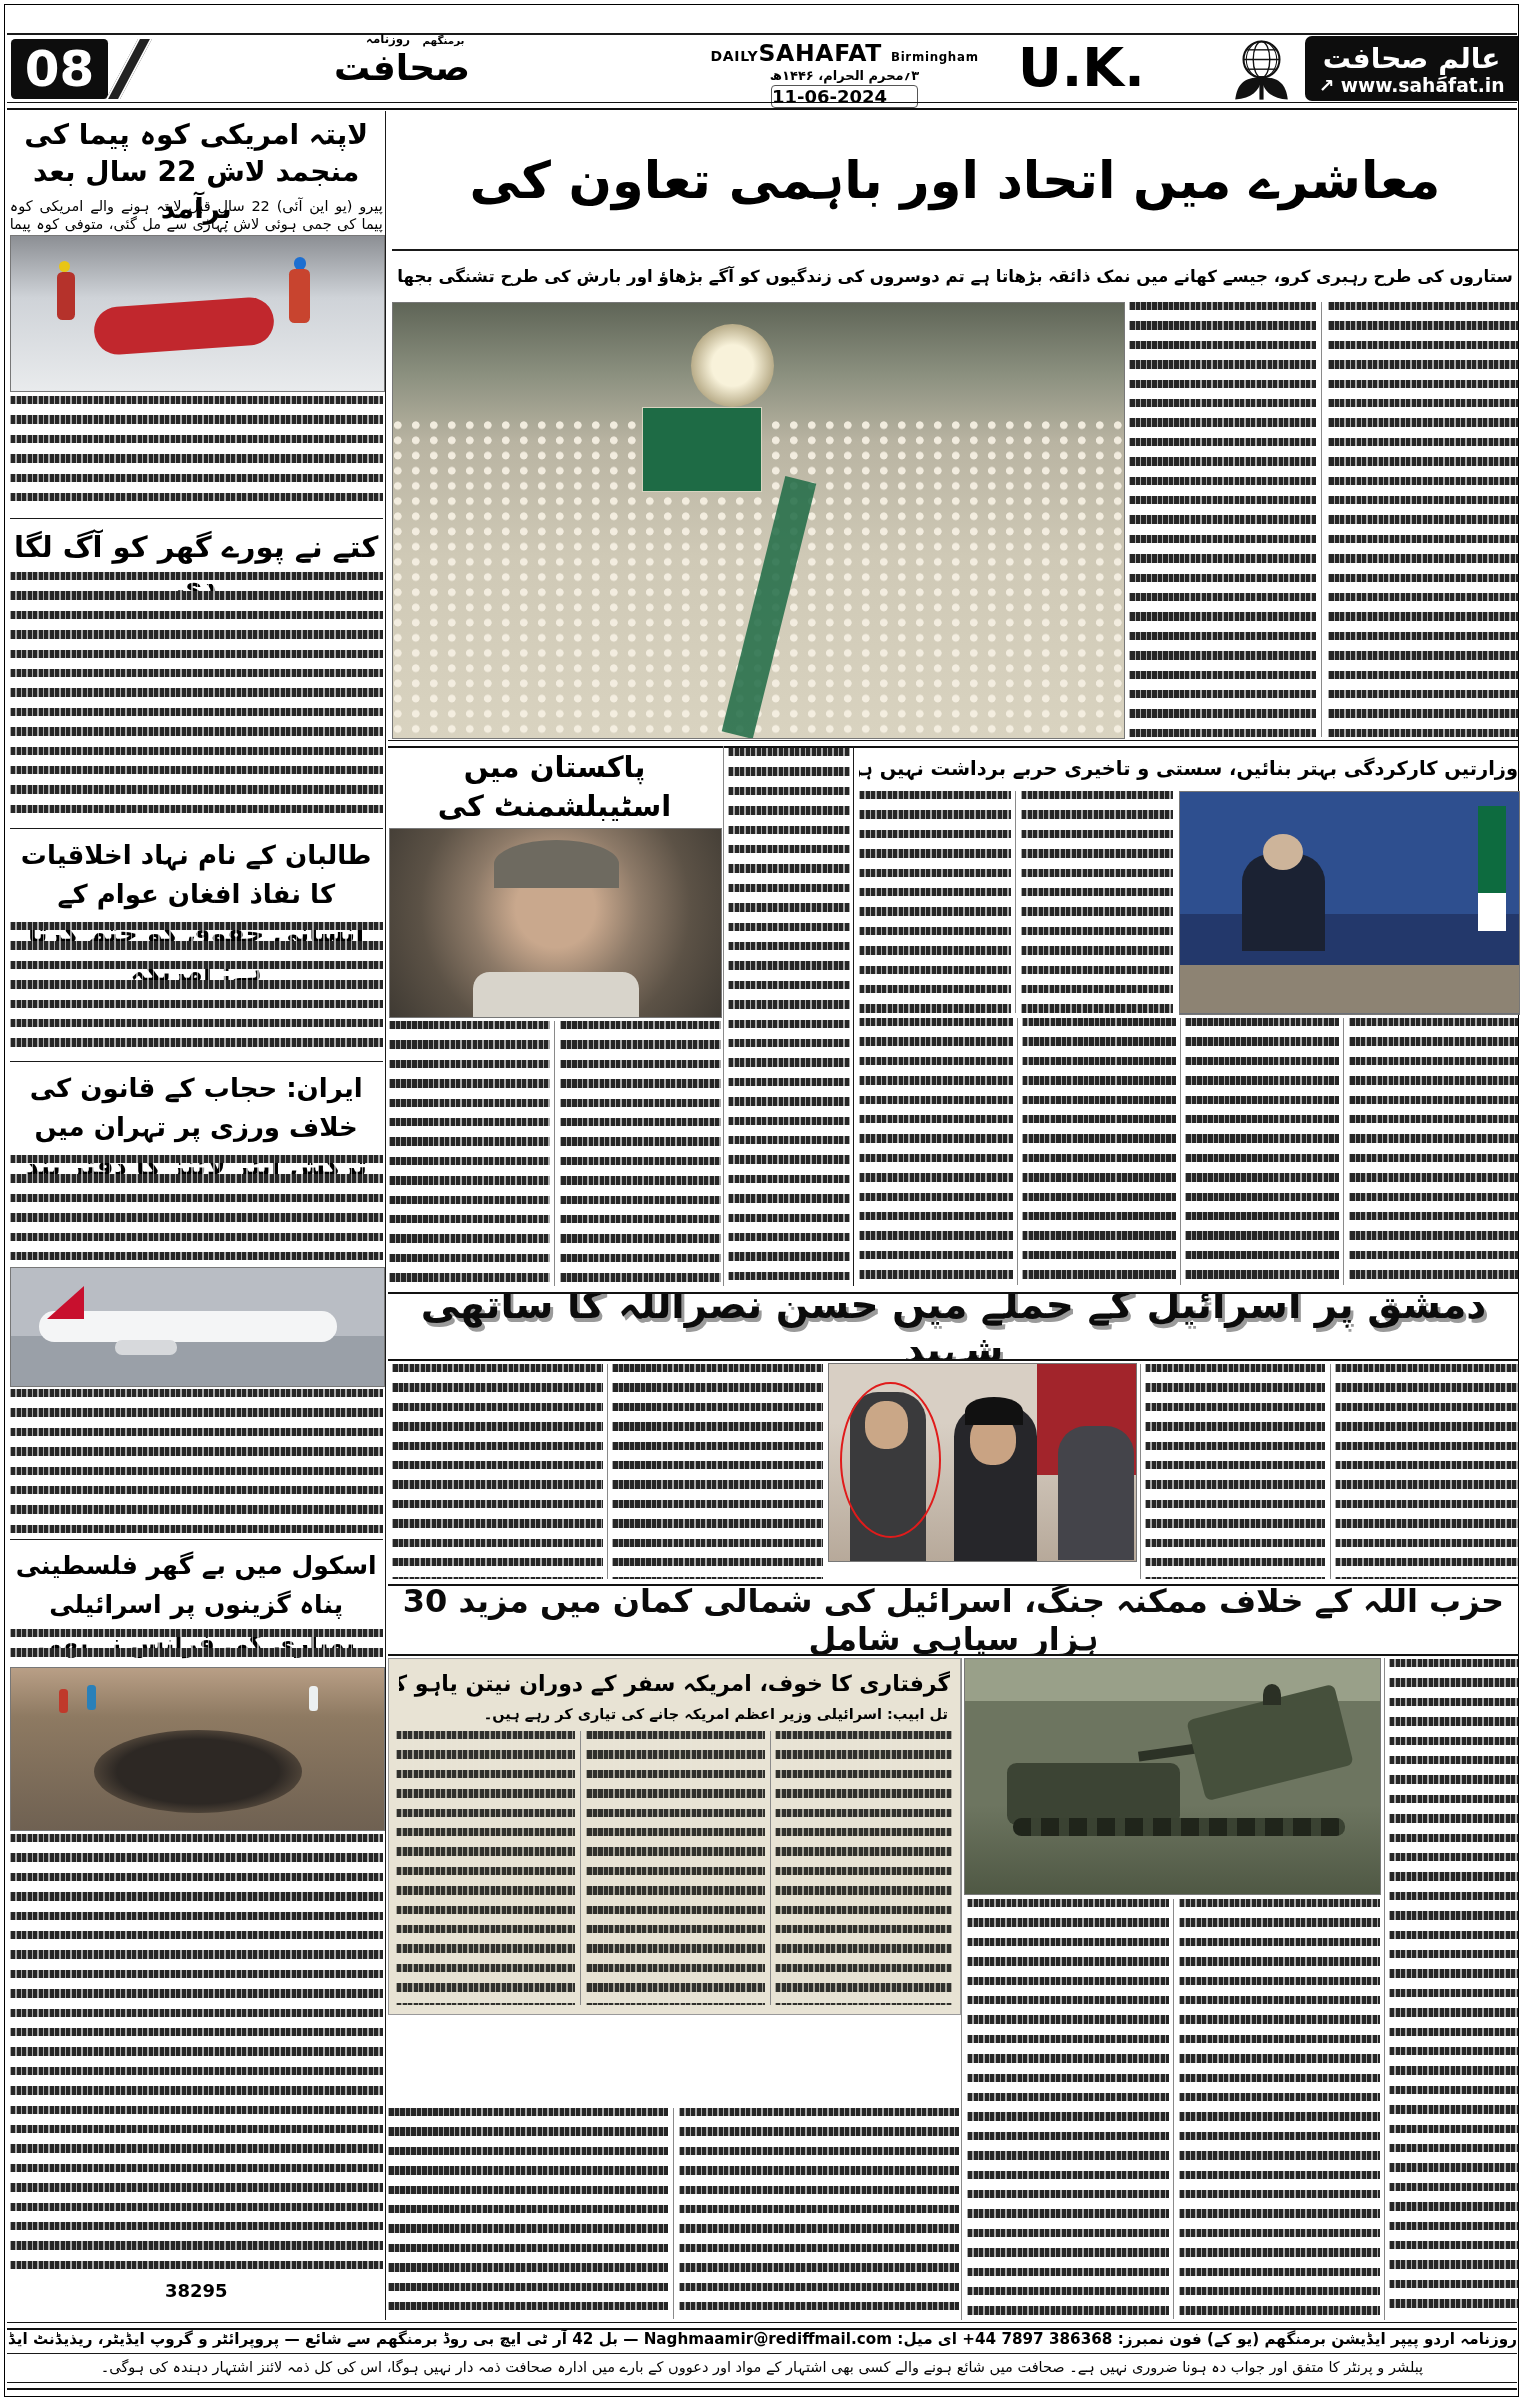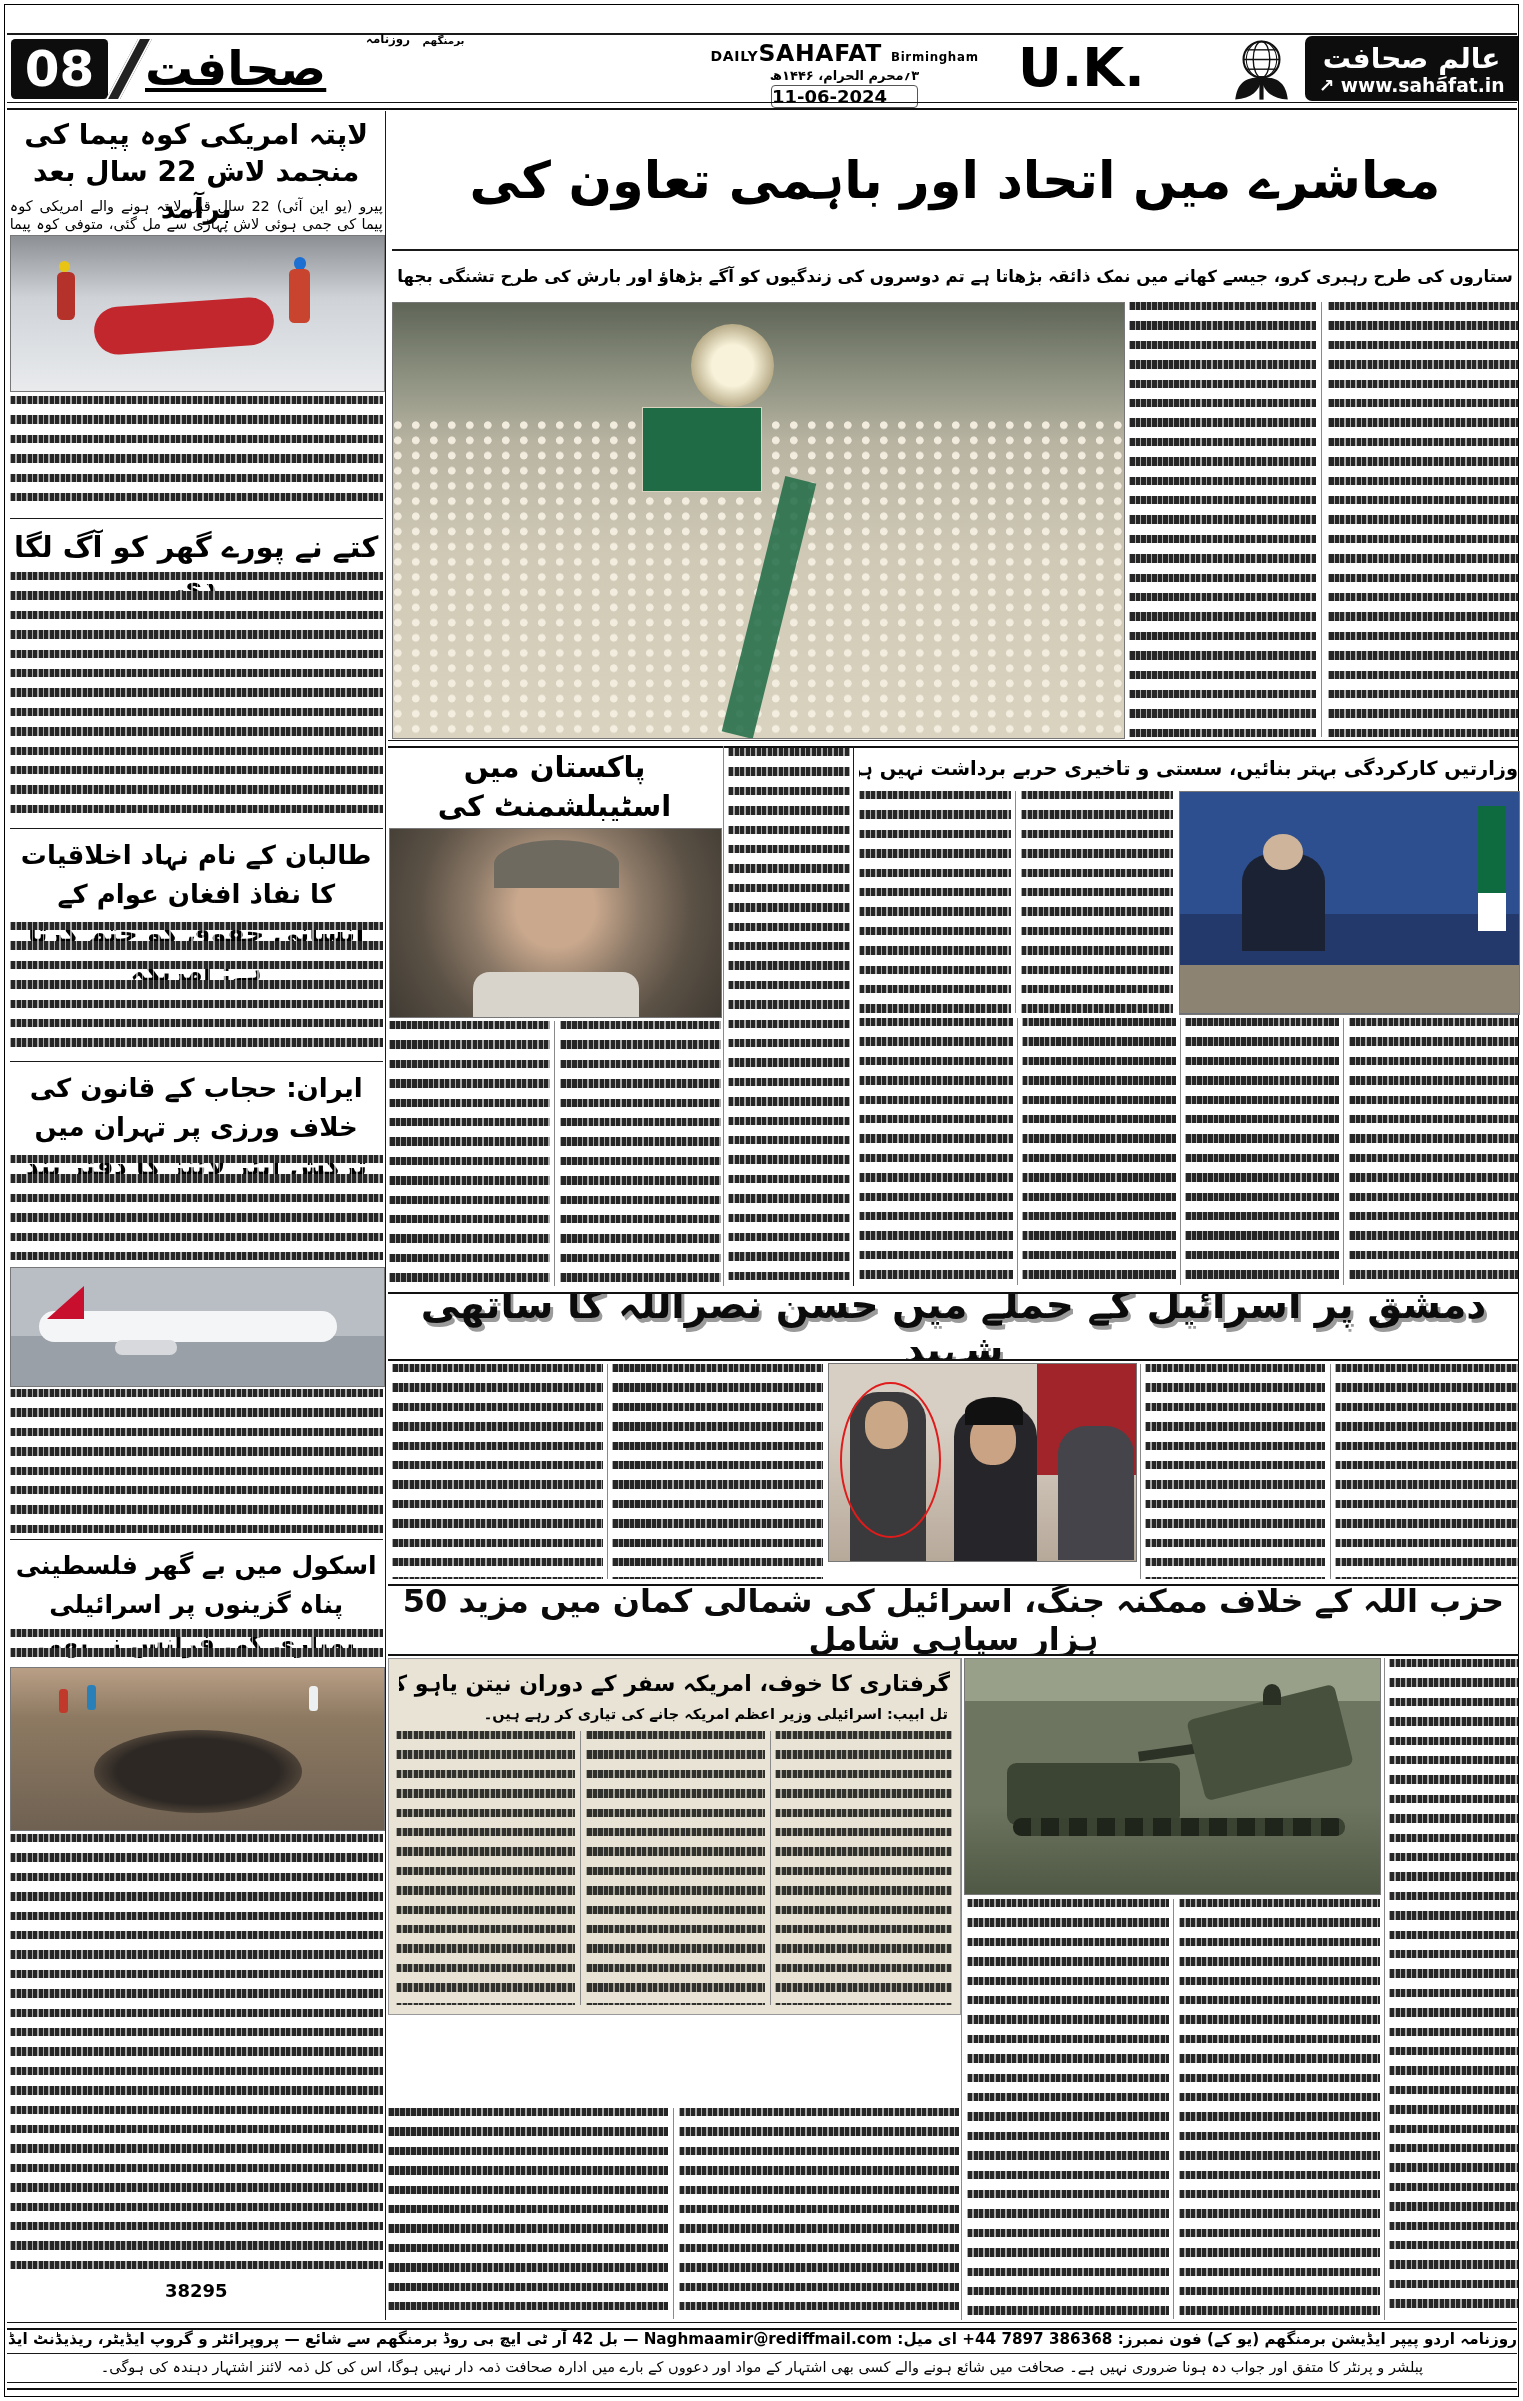--- a/index.html
+++ b/index.html
@@ -37,21 +37,21 @@
 
 <div id="page">
   <div class="frame"></div>
 
   <div class="abs hrule" style="left:7px;top:33px;width:1510px;"></div>
 
   <div class="abs badge" style="left:11px;top:39px;width:97px;height:60px;font-size:50px;border-radius:4.2px;">08</div>
   <div class="abs swoosh" style="left:122px;top:39px;height:60px;"></div>
 
   <div class="abs urdu" style="left:145px;top:35px;width:325px;height:66px;">
-    <div class="hl" style="font-size:48px;line-height:66px;text-align:left;text-decoration:underline;">صحافت</div>
+    <div class="hl" style="font-size:36px;line-height:66px;text-align:right;">صحافت</div>
     <div class="abs" style="right:60px;top:-2.8px;font-size:11.8px;font-weight:bold;">روزنامہ</div>
     <div class="abs" style="right:5.5px;top:-1.4px;font-size:10.4px;font-weight:bold;">برمنگھم</div>
   </div>
 
   <div class="abs" style="left:699px;top:39px;width:291px;height:62px;text-align:center;">
     <div style="font-size:23.5px;font-weight:bold;letter-spacing:0.7px;">
       <span style="font-size:14px;">DAILY</span><span>SAHAFAT</span>
       <span style="font-size:11.8px;">Birmingham</span>
     </div>
     <div class="urdu" style="font-size:13px;font-weight:bold;margin-top:1.4px;">۳؍محرم الحرام، ۱۴۴۶ھ</div>
@@ -183,21 +183,21 @@
     <div class="abs" style="left:125px;top:42px;width:83px;height:155px;background:#26262a;border-radius:30.5px 30.5px 0 0;"></div>
     <div class="abs" style="left:141px;top:51px;width:46px;height:50px;background:#c9a383;border-radius:45%;"></div>
     <div class="abs" style="left:136px;top:33px;width:58px;height:28px;background:#111;border-radius:50% 50% 0 0;"></div>
     <div class="abs" style="left:229px;top:62px;width:76px;height:134px;background:#44444a;border-radius:28px 28px 0 0;"></div>
   </div>
   <div class="abs vrule gray" style="left:1140px;top:1364px;height:215px;"></div>
   <div class="abs sim" style="left:1145px;top:1364px;width:180px;height:215px;"></div>
   <div class="abs vrule gray" style="left:1330px;top:1364px;height:215px;"></div>
   <div class="abs sim" style="left:1335px;top:1364px;width:183px;height:215px;"></div>
 
-  <div class="abs banner urdu" style="left:388px;top:1584px;width:1131px;height:68px;font-size:32px;">حزب اللہ کے خلاف ممکنہ جنگ، اسرائیل کی شمالی کمان میں مزید 50 ہزار سپاہی شامل</div>
+  <div class="abs banner urdu" style="left:388px;top:1584px;width:1131px;height:68px;font-size:32px;">حزب اللہ کے خلاف ممکنہ جنگ، اسرائیل کی شمالی کمان میں مزید 30 ہزار سپاہی شامل</div>
 
   <div class="abs vrule gray" style="left:1384px;top:1658px;height:662px;"></div>
   <div class="abs sim" style="left:1389px;top:1659px;width:129px;height:659px;"></div>
 
   <div class="abs photo" style="left:964px;top:1658px;width:415px;height:235px;background:linear-gradient(180deg,#99a089 0 18%,#6d7560 18% 62%,#4f5844 100%);">
     <div class="abs" style="left:42px;top:104px;width:173px;height:62px;background:#3c4434;border-radius:9.7px;"></div>
     <div class="abs" style="left:173px;top:83px;width:138px;height:9.7px;background:#2c3226;transform:rotate(-8deg);"></div>
     <div class="abs" style="left:229px;top:42px;width:152px;height:83px;background:#46503c;border-radius:7px;transform:rotate(-14deg);"></div>
     <div class="abs" style="left:48px;top:159px;width:332px;height:18px;background:repeating-linear-gradient(90deg,#20251b 0 18px,#3a4232 18px 28px);border-radius:8.3px;"></div>
     <div class="abs" style="left:298px;top:25px;width:18px;height:21px;background:#2b3025;border-radius:50% 50% 0 0;"></div>

